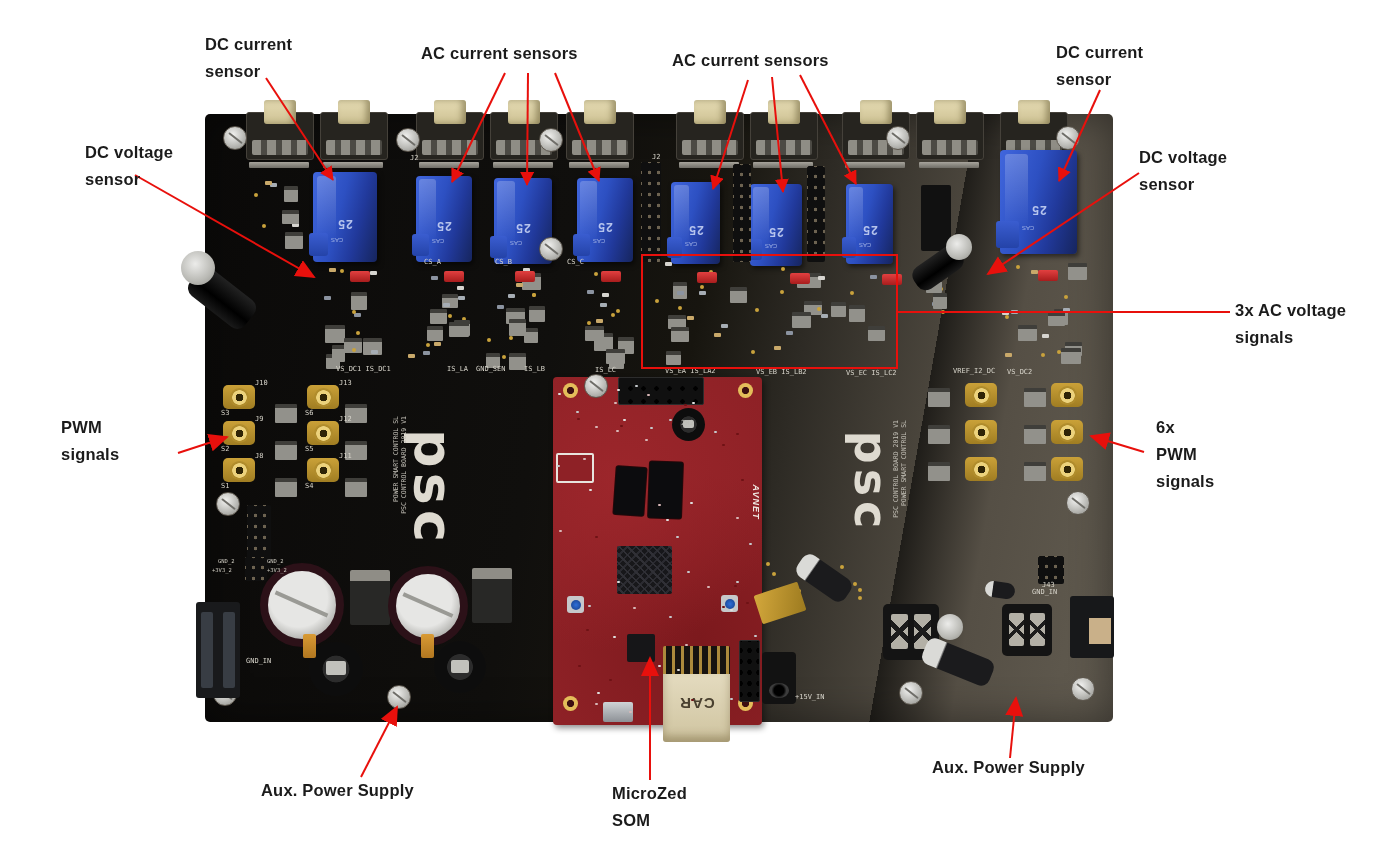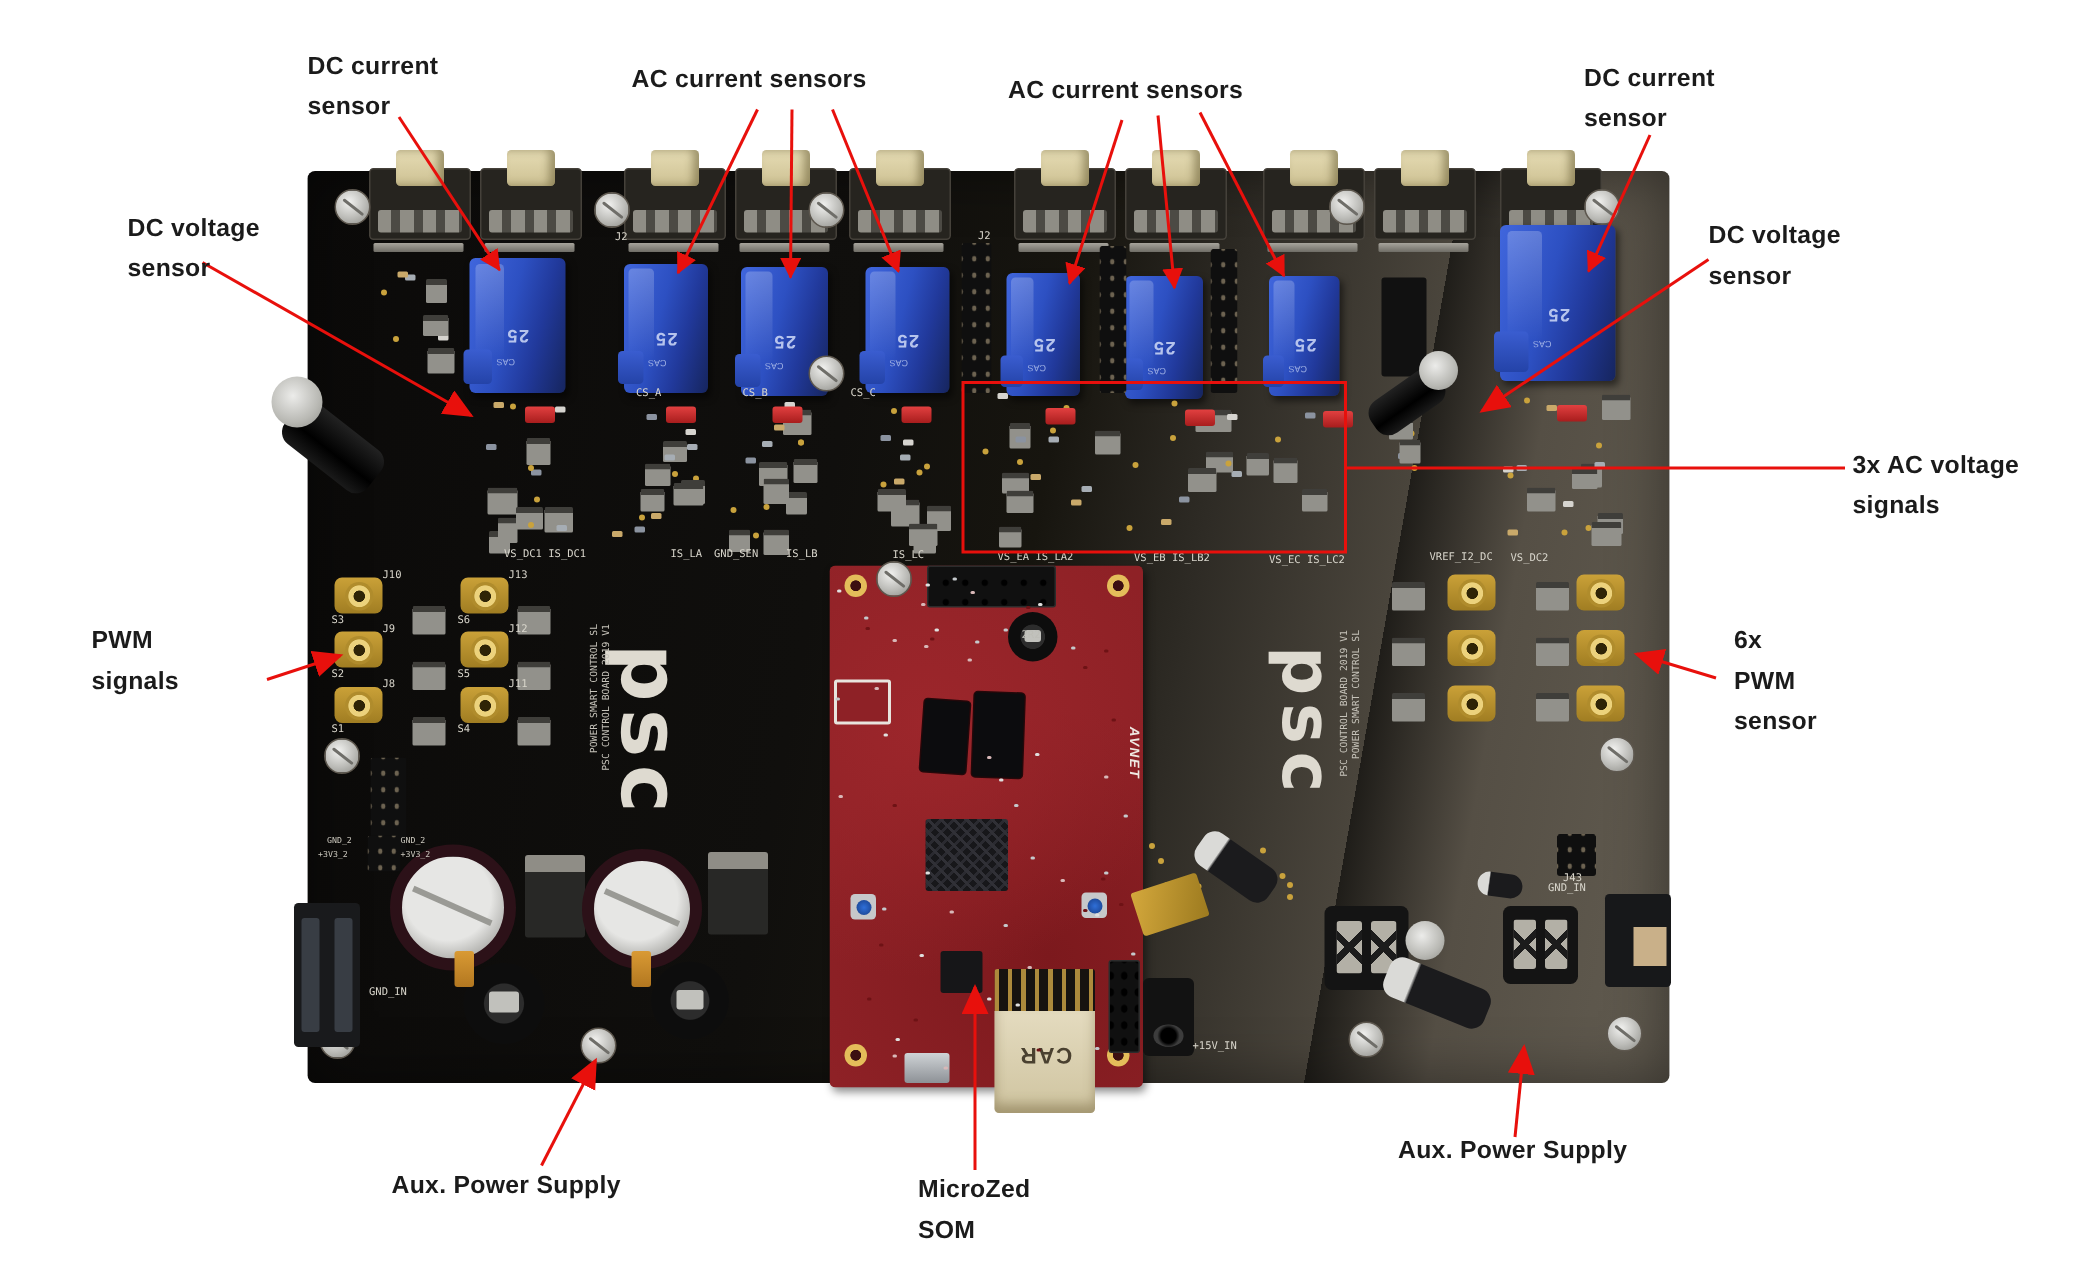--- a/index.html
+++ b/index.html
@@ -197,21 +197,21 @@
   <div class="ann" style="left:85px;top:139px;">DC voltage
 sensor</div>
   <div class="ann" style="left:1139px;top:144px;">DC voltage
 sensor</div>
   <div class="ann" style="left:1235px;top:297px;">3x AC voltage
 signals</div>
   <div class="ann" style="left:61px;top:414px;">PWM
 signals</div>
   <div class="ann" style="left:1156px;top:414px;">6x
 PWM
-sensor</div>
+signals</div>
   <div class="ann" style="left:261px;top:777px;">Aux. Power Supply</div>
   <div class="ann" style="left:612px;top:780px;">MicroZed
 SOM</div>
   <div class="ann" style="left:932px;top:754px;">Aux. Power Supply</div>
 <div class="abs tblock" style="left: 246px; top: 112px; width: 66px; height: 46px;"></div>
     <div class="abs tstrip" style="left: 249px; top: 162px; width: 60px; height: 6px;"></div>
     <div class="abs tblock" style="left: 320px; top: 112px; width: 66px; height: 46px;"></div>
     <div class="abs tstrip" style="left: 323px; top: 162px; width: 60px; height: 6px;"></div>
     <div class="abs tblock" style="left: 416px; top: 112px; width: 66px; height: 46px;"></div>
     <div class="abs tstrip" style="left: 419px; top: 162px; width: 60px; height: 6px;"></div>

